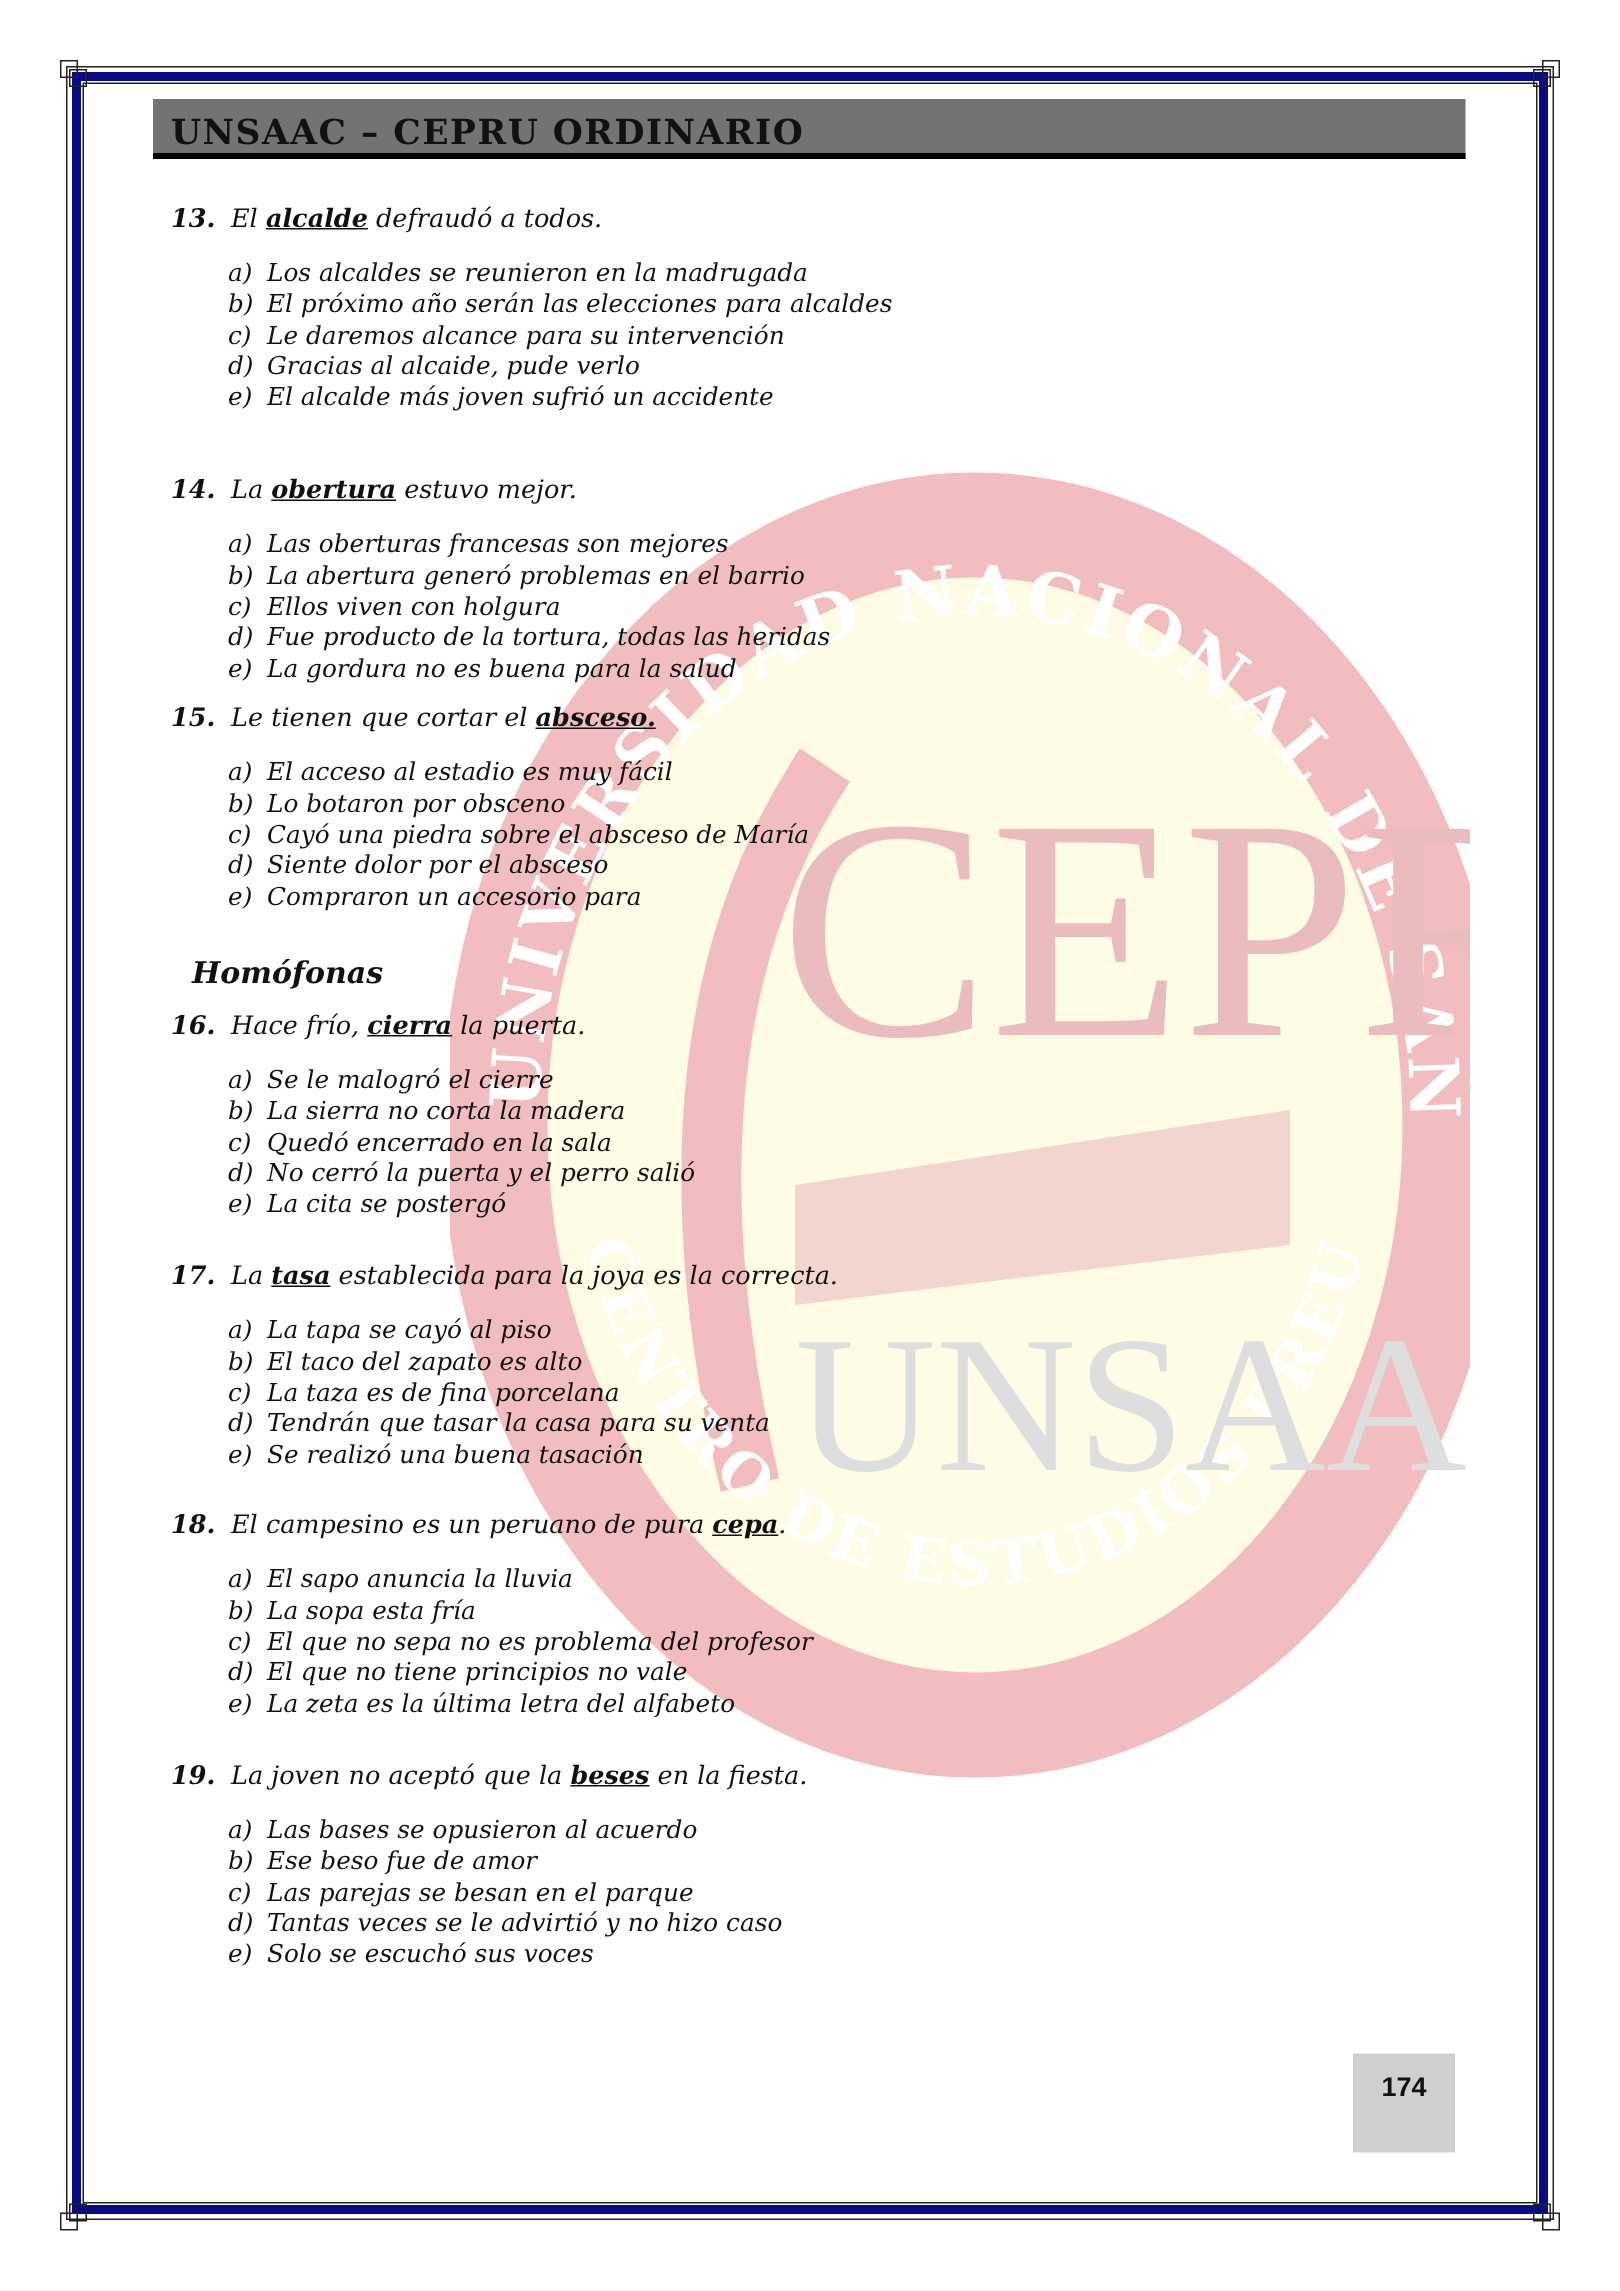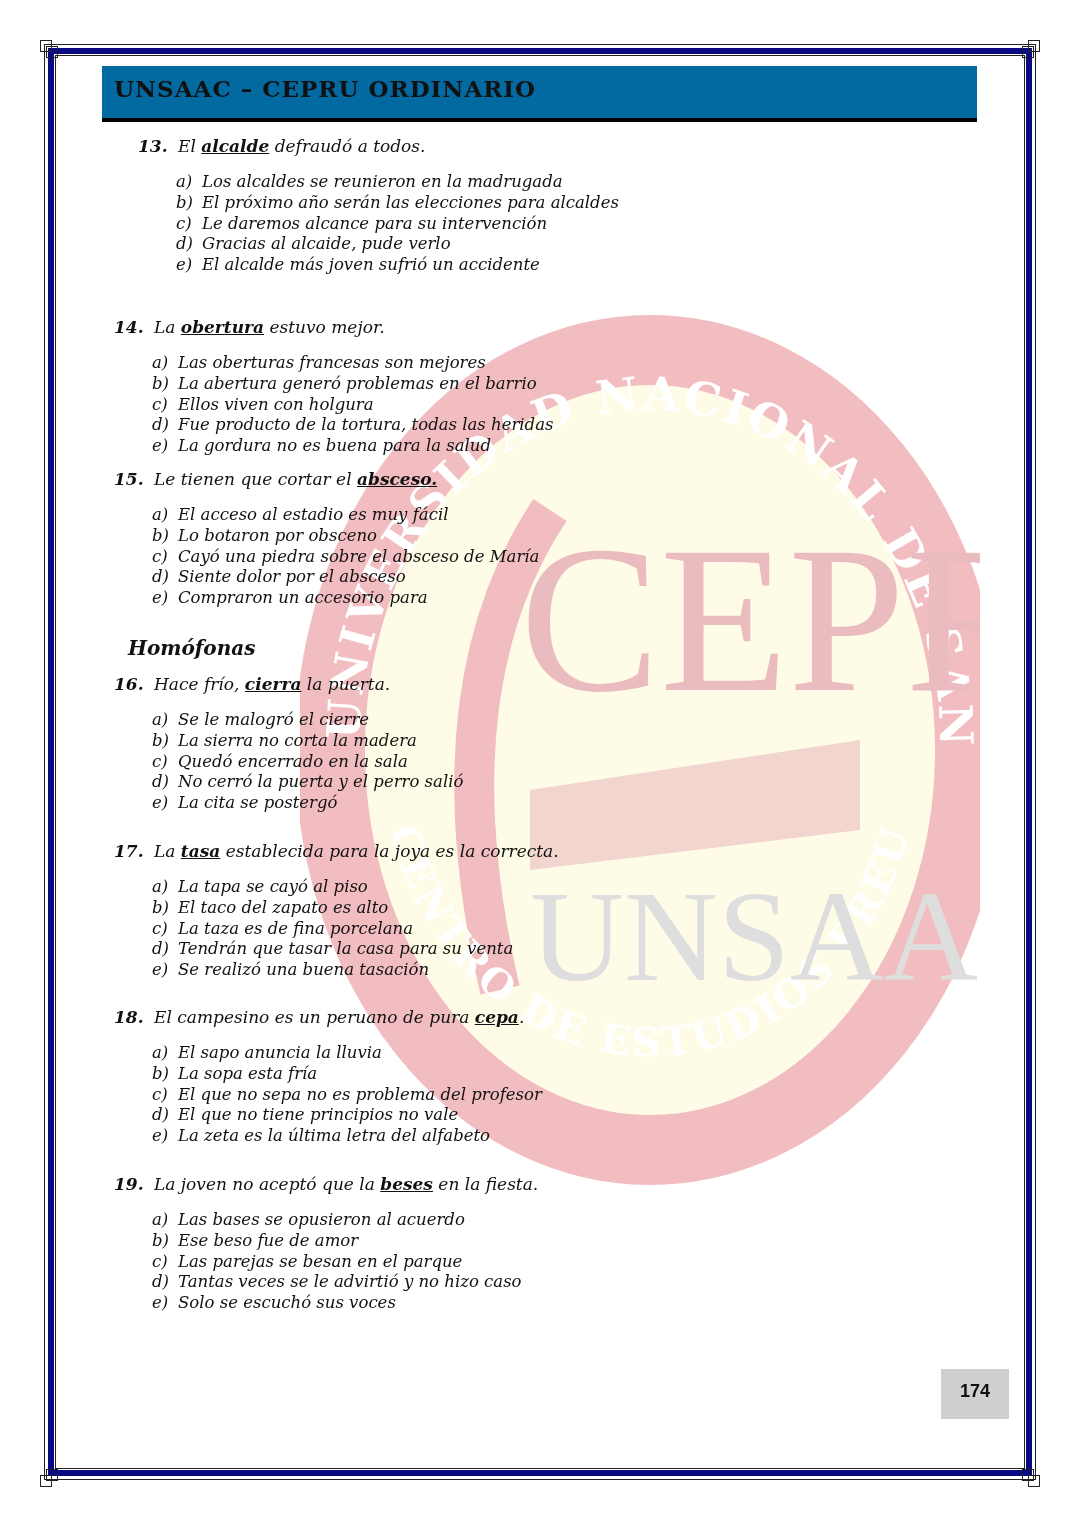--- a/index.html
+++ b/index.html
@@ -8,36 +8,36 @@
   
   .frame-outer { position: absolute; left: 44px; top: 44px; width: 992px; height: 1436px; border: 1px solid #222; box-sizing: border-box; }
   .frame-blue { position: absolute; left: 48px; top: 48px; width: 984px; height: 1428px; border: 6px solid #0a0a82; box-sizing: border-box; }
   .frame-inner { position: absolute; left: 55px; top: 55px; width: 970px; height: 1414px; border: 1px solid #222; box-sizing: border-box; }
   .corner { position: absolute; width: 12px; height: 12px; border: 1px solid #222; box-sizing: border-box; background: transparent; }
 
   
   .watermark { position: absolute; left: 300px; top: 270px; width: 680px; height: 920px; pointer-events: none; opacity: 0.32; }
 
   
-  .header { position: absolute; left: 102px; top: 66px; width: 875px; height: 56px; background: #0369a1; border-bottom: 4px solid #000; box-sizing: border-box; }
+  .header { position: absolute; left: 102px; top: 66px; width: 875px; height: 40px; background: #737373; border-bottom: 4px solid #000; box-sizing: border-box; }
   .header-title { position: absolute; left: 12px; top: 9px; font-family: "DejaVu Serif", serif; font-weight: 900; font-size: 23px; letter-spacing: 1px; color: #111; }
 
   
   .content { position: absolute; left: 114px; top: 136px; width: 820px; }
   .question { position: absolute; left: 0; }
   .q-stem { font-size: 17px; font-style: italic; white-space: nowrap; }
   .q-num { font-style: italic; font-weight: bold; display: inline-block; width: 40px; }
   .q-key { font-weight: bold; text-decoration: underline; font-style: italic; }
   .options { margin: 16px 0 0 38px; padding: 0; list-style: none; }
   .options li { font-size: 16.5px; font-style: italic; line-height: 20.8px; white-space: nowrap; }
   .opt-letter { display: inline-block; width: 26px; }
   .section-title { position: absolute; left: 14px; font-size: 20px; font-weight: bold; font-style: italic; }
 
   
-  .page-box { position: absolute; left: 941px; top: 1369px; width: 68px; height: 50px; background: #cfcfcf; }
+  .page-box { position: absolute; left: 902px; top: 1369px; width: 68px; height: 66px; background: #cfcfcf; }
   .page-num { position: absolute; left: 0; top: 12px; width: 100%; text-align: center; font-family: "Liberation Sans", sans-serif; font-weight: bold; font-size: 18px; color: #111; }
 </style>
 </head>
 <body>
 
 <div class="frame-outer"></div>
 <div class="frame-blue"></div>
 <div class="frame-inner"></div>
 <div class="corner" style="left:40px;top:40px;"></div>
 <div class="corner" style="left:46px;top:46px;"></div>
@@ -68,21 +68,21 @@
     <text x="230" y="710" font-family="Liberation Serif, serif" font-size="130" fill="#9a9a9a">UNSAAC</text>
   </svg>
 </div>
 
 <div class="header">
   <span class="header-title">UNSAAC – CEPRU ORDINARIO</span>
 </div>
 
 <div class="content">
 
-  <div class="question" style="top:0px;margin-left:24px;">
+  <div class="question" style="top:0px;">
     <div class="q-stem">
       <span class="q-num">13.</span><span>El </span><span class="q-key">alcalde</span><span> defraudó a todos.</span>
     </div>
     <ul class="options">
       <li><span class="opt-letter">a)</span><span>Los alcaldes se reunieron en la madrugada</span></li>
       <li><span class="opt-letter">b)</span><span>El próximo año serán las elecciones para alcaldes</span></li>
       <li><span class="opt-letter">c)</span><span>Le daremos alcance para su intervención</span></li>
       <li><span class="opt-letter">d)</span><span>Gracias al alcaide, pude verlo</span></li>
       <li><span class="opt-letter">e)</span><span>El alcalde más joven sufrió un accidente</span></li>
     </ul>

